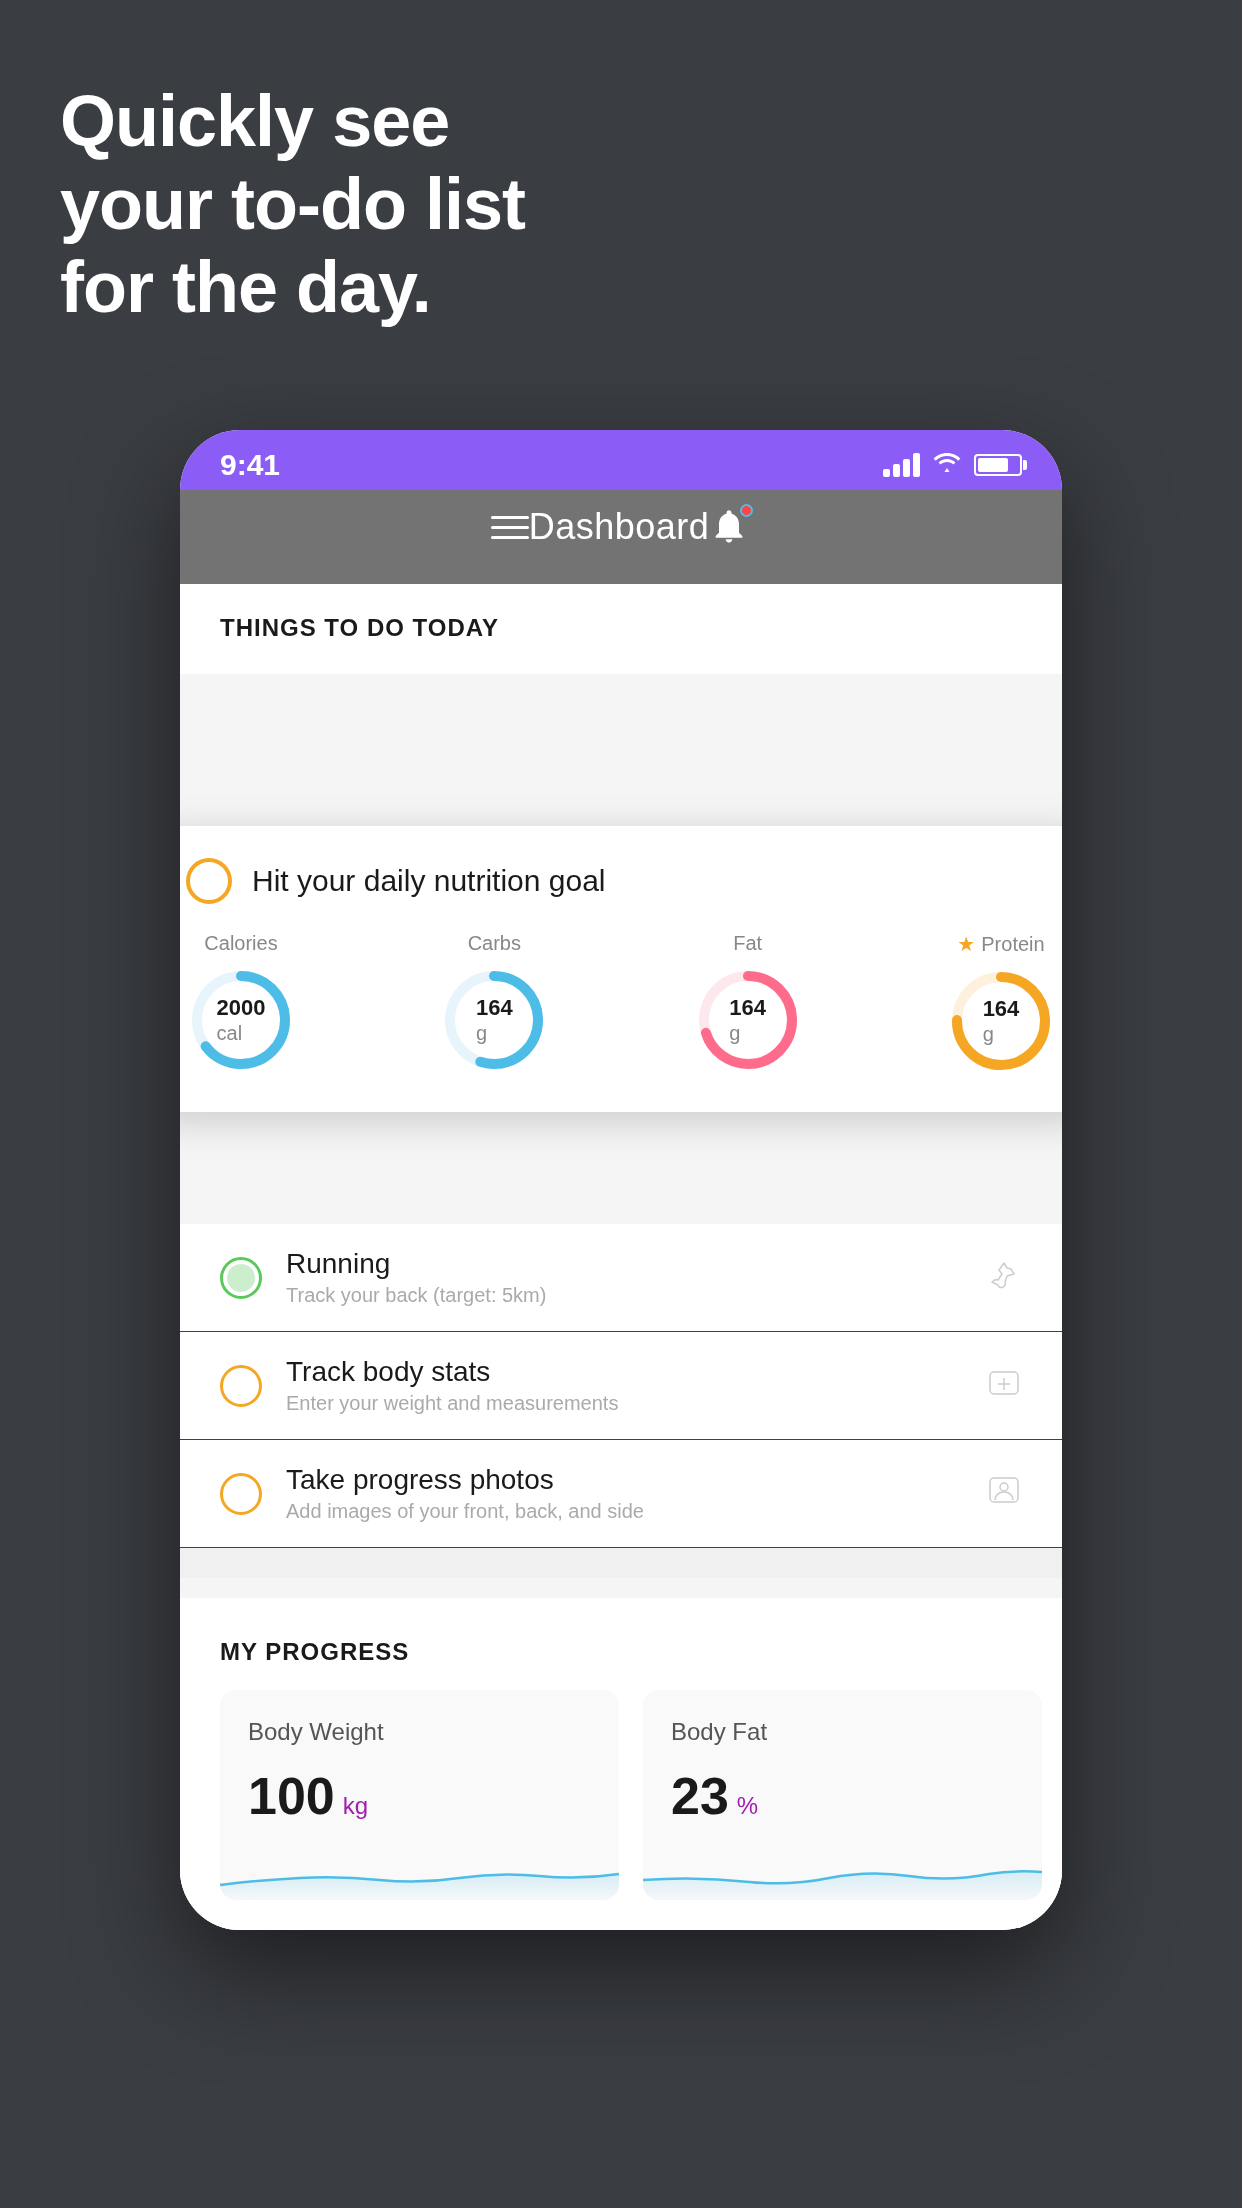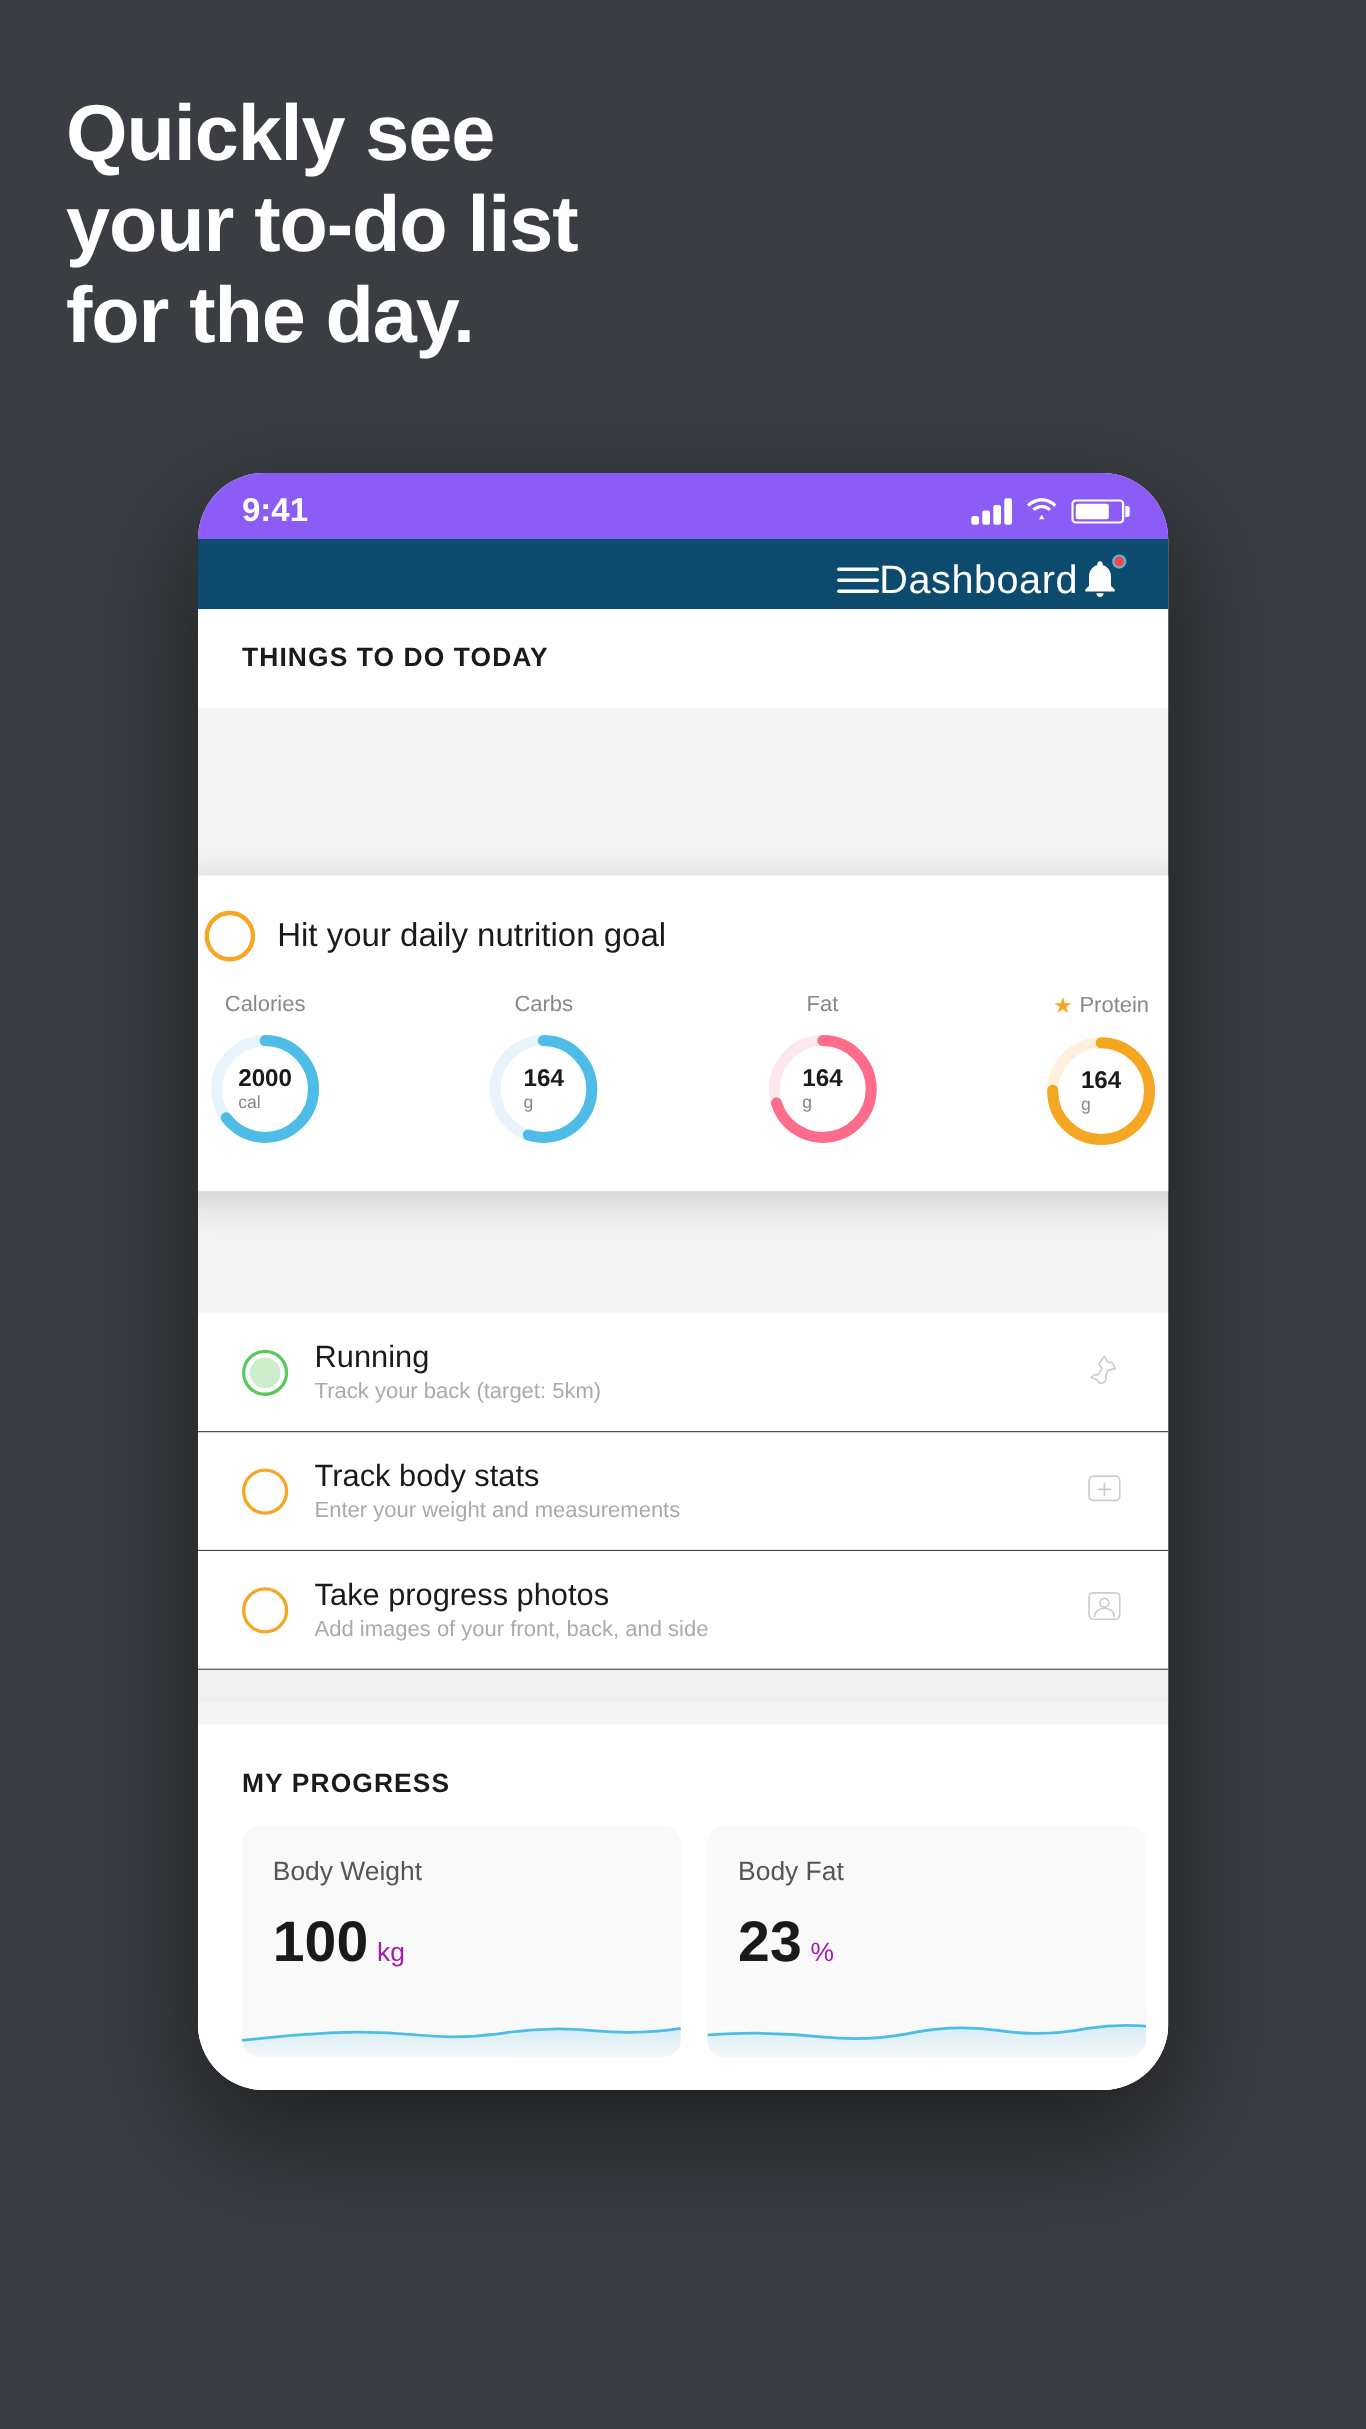--- a/index.html
+++ b/index.html
@@ -102,24 +102,24 @@
 
     .battery-fill {
       background: #ffffff;
       height: 100%;
       width: 75%;
       border-radius: 2px;
     }
 
     
     .app-header {
-      background: #0c4a6e;
-      padding: 16px 40px 6px 40px;
-      display: flex;
-      justify-content: flex-end;
+      background: #737373;
+      padding: 16px 40px 36px 40px;
+      display: flex;
+      justify-content: center;
       align-items: center;
     }
 
     .hamburger {
       display: flex;
       flex-direction: column;
       gap: 7px;
       cursor: pointer;
     }
 
@@ -258,21 +258,21 @@
     }
 
     .donut-value {
       font-size: 22px;
       font-weight: 700;
       color: #1a1a1a;
       display: block;
     }
 
     .donut-unit {
-      font-size: 16px;
+      font-size: 20px;
       color: #888888;
       display: block;
     }
 
     
     .todo-list {
       background: #ffffff;
       margin-top: 260px;
     }
 

